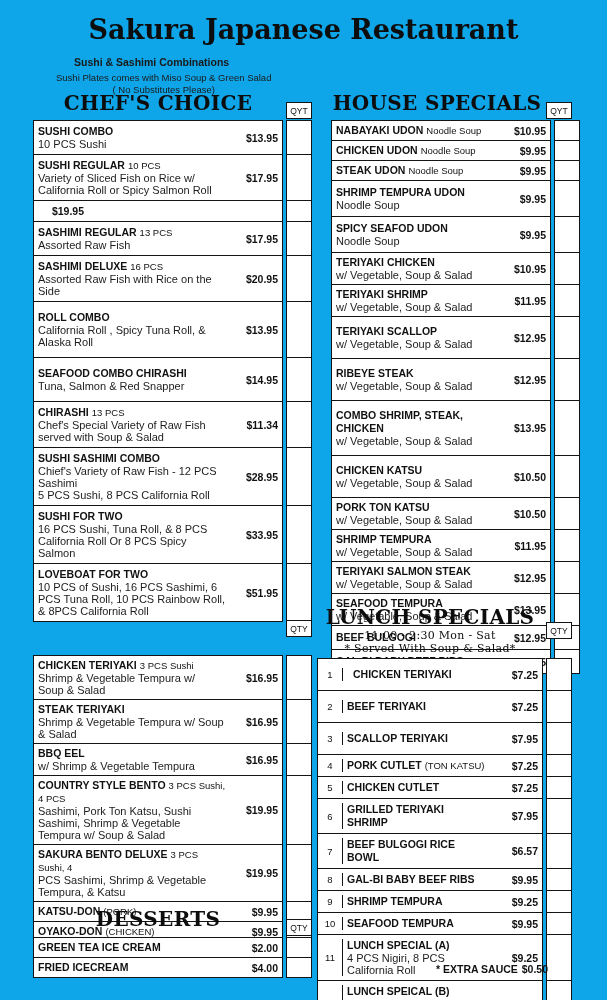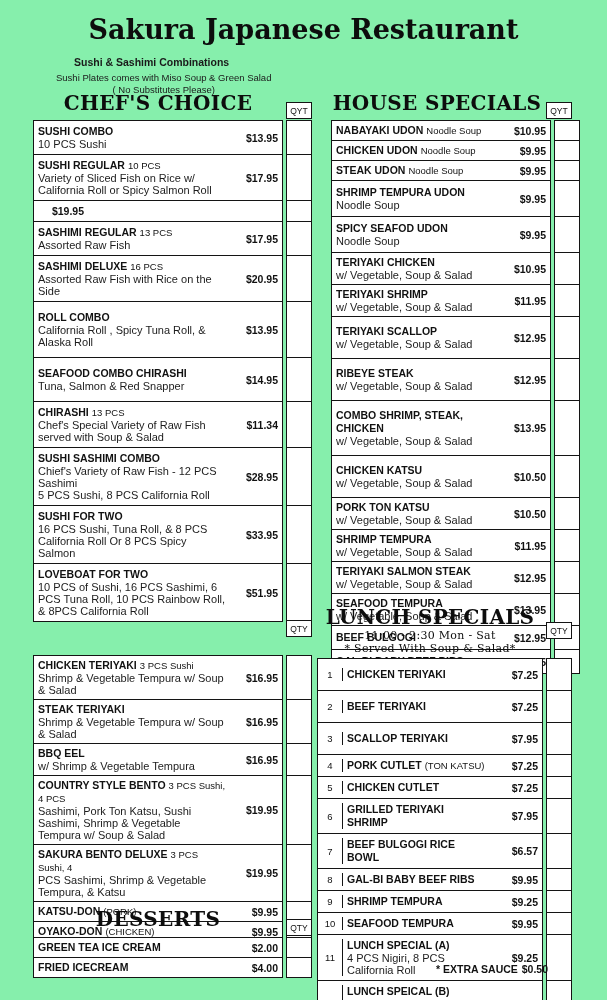--- a/index.html
+++ b/index.html
@@ -1,36 +1,36 @@
 <!DOCTYPE html>
 <html><head>
 <meta charset="utf-8">
 <style>
   html,body{margin:0;padding:0;background:#e8e8e8;}
-  .page{position:relative;width:607px;height:1000px;margin:0 auto;background:#86efac;
+  .page{position:relative;width:607px;height:1000px;margin:0 auto;background:#0ea5e9;
         font-family:"Liberation Sans",sans-serif;color:#111;overflow:hidden;}
 
   .title{position:absolute;top:14px;left:0;right:0;text-align:center;
          font-family:"DejaVu Serif",serif;font-weight:700;font-size:27px;color:#0d0d0d;}
 
   .subblock{position:absolute;top:56px;left:56px;font-size:9.5px;color:#1a1a1a;line-height:12px;}
   .subblock .s1{font-weight:700;font-size:10.5px;margin-left:18px;margin-bottom:4px;}
   .subblock .s3{text-align:center;}
 
   .sec-heading{position:absolute;font-family:"DejaVu Serif",serif;font-weight:700;
                font-size:20px;line-height:23px;text-align:center;color:#0d0d0d;letter-spacing:0.3px;}
   .lunch-sub{font-family:"DejaVu Serif",serif;font-weight:400;font-size:11px;line-height:13px;letter-spacing:0.3px;}
 
   .qtybox{position:absolute;width:26px;height:17px;border:1.5px solid #141414;box-sizing:border-box;
           font-size:8.5px;display:flex;align-items:center;justify-content:center;background:#fff;}
 
   .mtable{position:absolute;}
   .m-row{display:flex;}
   .m-main,.m-qty{box-sizing:border-box;border:1.5px solid #141414;border-top:none;background:#fff;}
-  .m-row:first-child .m-main,.m-row:first-child .m-qty{border-top:1.5px solid #141414;}
+  .m-row:first-child .m-main,.m-row:first-child .m-qty{border-top:1.5px solid #141414;gap:6px;}
   .m-main{display:flex;align-items:center;padding:4px 0;}
   .m-qty{width:26px;margin-left:3px;flex:none;}
   .w250 .m-main{width:250px;}
   .w212 .m-main{width:220px;}
   .w226 .m-main{width:226px;}
   .m-text{flex:1;padding:0 2px 0 4px;min-width:0;}
   .m-nameline{font-weight:700;font-size:10.5px;line-height:13px;}
   .m-suffix{font-weight:400;font-size:9.5px;margin-left:3px;}
   .m-desc{font-weight:400;font-size:11px;line-height:12px;color:#1c1c1c;}
   .m-price{font-weight:700;font-size:10.5px;width:50px;text-align:right;padding-right:4px;flex:none;}

